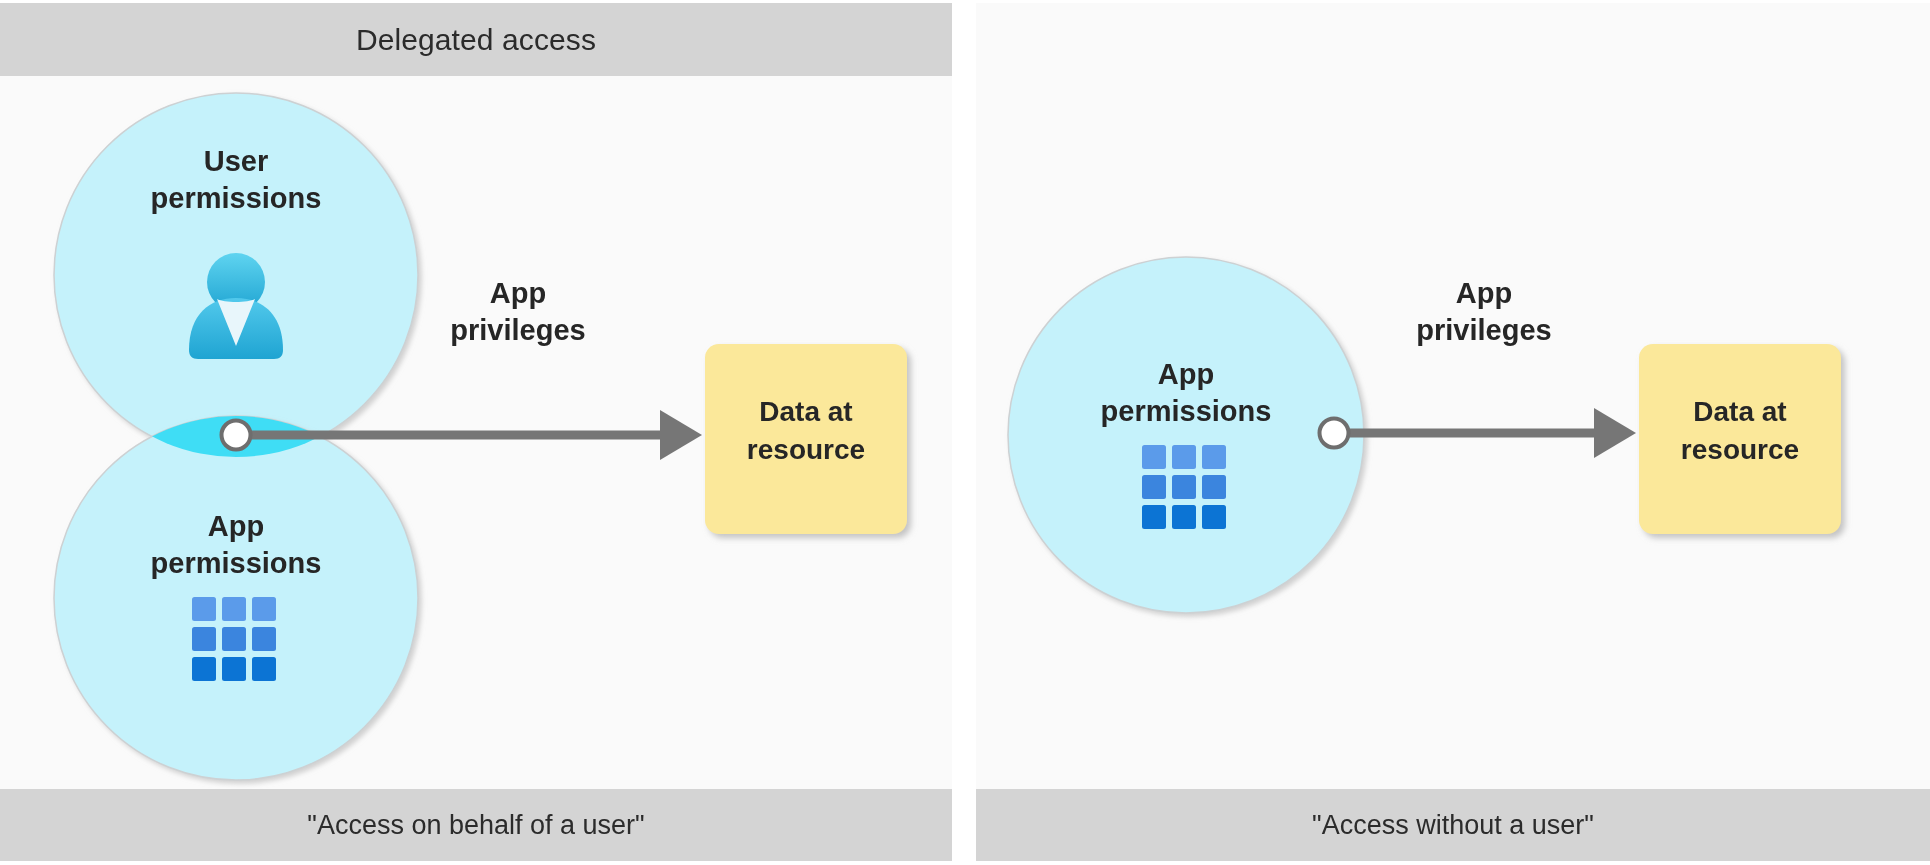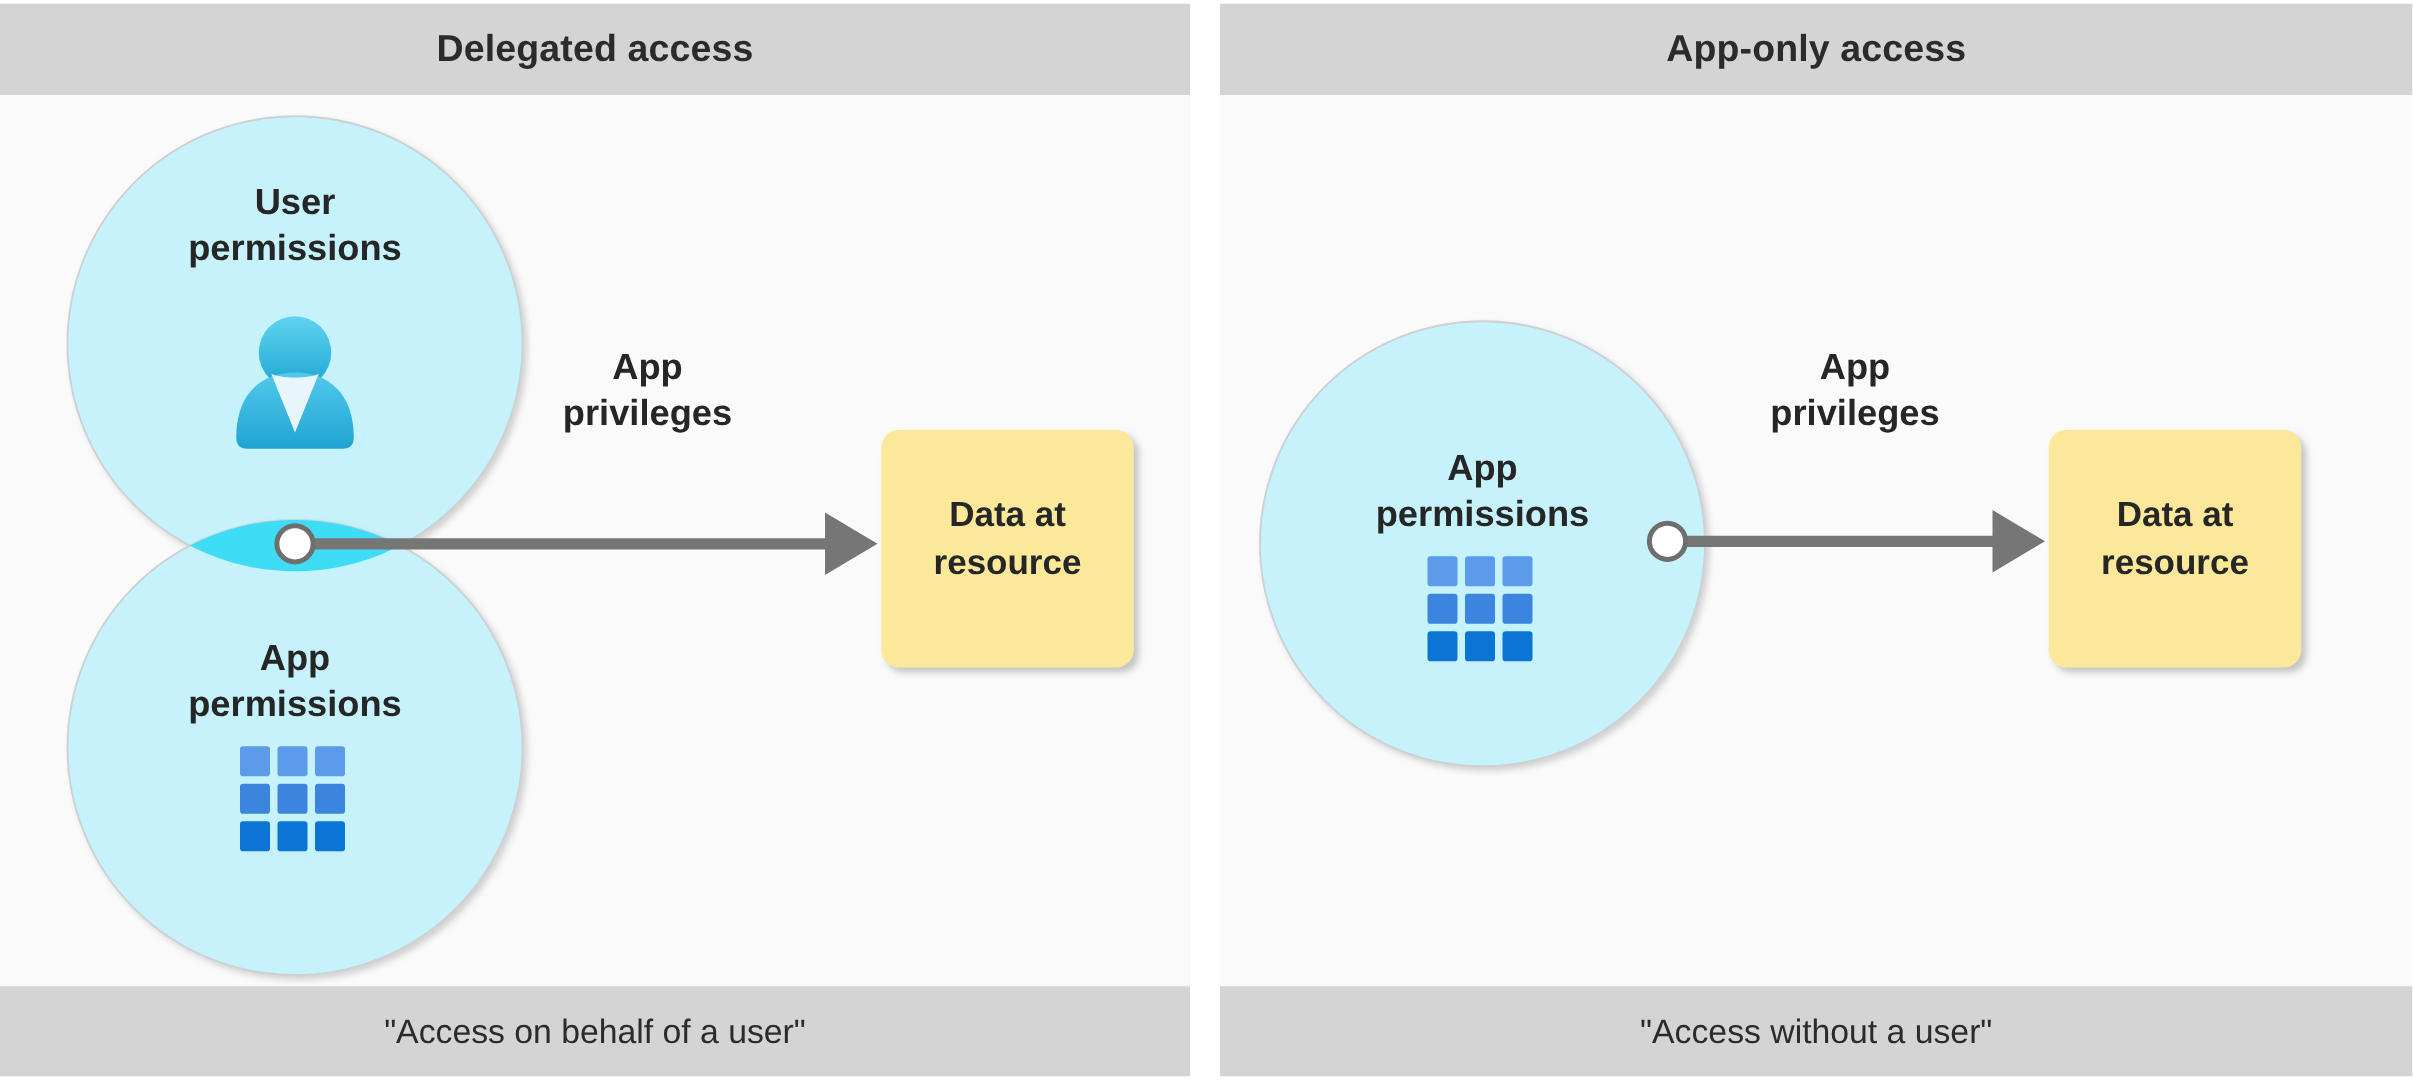--- a/index.html
+++ b/index.html
@@ -13,21 +13,21 @@
   .panel{position:absolute;top:3px;height:858px;background:#fafafa;}
   #panel-left{left:0px;width:952px;}
   #panel-right{left:976px;width:954px;}
 
   .panel-header{
     position:absolute;left:0;top:0;width:100%;height:73px;
     background:#d4d4d4;
     display:flex;align-items:center;justify-content:center;
   }
   .panel-header .title{
-    font-size:30px;font-weight:bold;color:#2b2b2b;letter-spacing:.1px;
+    font-size:30px;font-weight:normal;color:#2b2b2b;letter-spacing:.1px;
   }
   .panel-footer{
     position:absolute;left:0;bottom:0;width:100%;height:72px;
     background:#d4d4d4;
     display:flex;align-items:center;justify-content:center;
   }
   .panel-footer .caption{
     font-size:27px;font-weight:normal;color:#2b2b2b;
   }
   .panel-body{position:absolute;left:0;top:73px;right:0;bottom:72px;background:#fafafa;}
@@ -125,23 +125,20 @@
       </svg>
     </div>
 
     <div class="panel-footer">
       <span class="caption">"Access on behalf of a user"</span>
     </div>
   </div>
 
   <div class="panel" id="panel-right">
 
-    <div class="panel-header">
-      <span class="title">App-only access</span>
-    </div>
 
     <div class="panel-body">
       <svg viewBox="0 0 954 713" preserveAspectRatio="none">
         <defs>
           <filter id="boxShadowR" x="-25%" y="-25%" width="160%" height="160%">
             <feDropShadow dx="4" dy="4" stdDeviation="3" flood-color="#b9b9b9" flood-opacity="0.85"></feDropShadow>
           </filter>
           <filter id="circShadowR" x="-20%" y="-20%" width="150%" height="150%">
             <feDropShadow dx="3" dy="3" stdDeviation="2.5" flood-color="#c6c6c6" flood-opacity="0.8"></feDropShadow>
           </filter>

